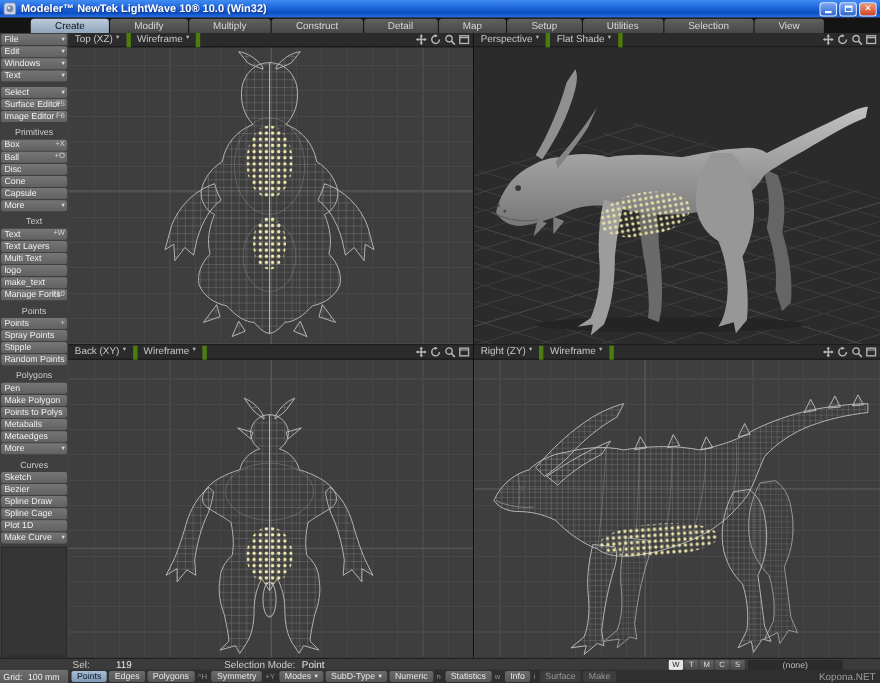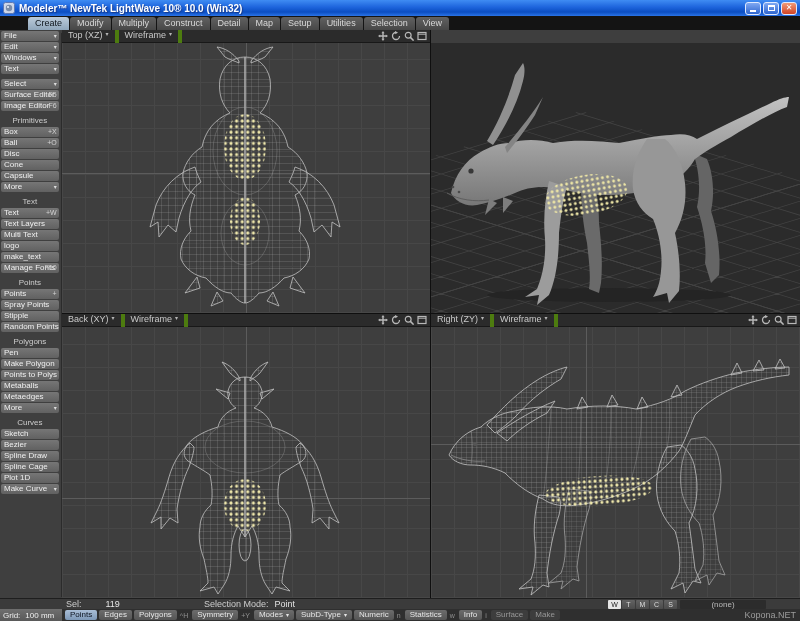--- a/index.html
+++ b/index.html
@@ -16,35 +16,35 @@
   .win-buttons{margin-left:auto;display:flex;gap:2px}
   .win-btn{width:16px;height:13px;border:1px solid #dfeaff;border-radius:3px;
     background:linear-gradient(#7fa8f2,#2f66cf);display:flex;align-items:center;justify-content:center;color:#fff;font-size:8px;line-height:8px}
   .win-btn.close{background:linear-gradient(#f09a77,#d14426)}
   .glyph-min{width:6px;height:2px;background:#fff;display:block;margin-top:6px}
   .glyph-max{width:7px;height:6px;border:1px solid #fff;border-top:2px solid #fff;display:block}
 
   
   .tabbar{position:absolute;left:0;top:16px;width:800px;height:14px;background:#141414;display:flex;align-items:flex-end}
   .tabs{display:flex;align-items:flex-end;margin-left:28px}
-  .tab{height:13px;line-height:13px;padding:0 7px;margin-right:1px;font-size:9px;color:#d8d8d8;
+  .tab{height:13px;line-height:13px;padding:0 22px;margin-right:1px;font-size:9px;color:#d8d8d8;
     background:linear-gradient(#616161,#474747);border-radius:3px 3px 0 0;white-space:nowrap}
   .tab.active{background:linear-gradient(#bccbda,#8fa6bb);color:#0d141b}
   .tab-right{margin-left:auto;display:flex;align-items:center;gap:3px;padding-right:5px;height:14px}
   .obj-dd{width:98px;height:11px;background:#2d2d2d;border:1px solid #5a5a5a;border-radius:2px;color:#d8d8d8;
     font-size:8px;display:flex;align-items:center;padding:0 3px;gap:2px}
   .obj-dd .dd{margin-left:auto;font-size:6px;color:#bbb}
   .mini-btn{width:11px;height:11px;background:linear-gradient(#6c6c6c,#505050);border-radius:2px;color:#ddd;
     font-size:7px;line-height:11px;text-align:center}
   .layer-num{color:#ccc;font-size:8px;padding:0 2px}
   .layer-ico{width:9px;height:9px;border:1px solid #8a8a8a;background:#cfcfcf}
   .layer-ico.bg{background:#3a3a3a}
 
   
-  .sidebar{position:absolute;left:0;top:30px;width:62px;height:568px;background:#3f3f3f;display:flex;flex-direction:row;padding-top:1px}
+  .sidebar{position:absolute;left:0;top:30px;width:62px;height:568px;background:#3f3f3f;display:flex;flex-direction:column;padding-top:1px}
   .sb-list{display:flex;flex-direction:column}
   .sb-entry{position:relative;height:10px;line-height:10px;margin:0 1px 1px 1px;flex:none;
     background:linear-gradient(#767676,#616161);border-radius:2px;font-size:8px;color:#efefef;padding-left:3px;white-space:nowrap;overflow:hidden}
   .sb-entry.t-header{background:none;border-radius:0;text-align:center;color:#cdcdcd;padding-left:0;overflow:visible}
   .sb-entry.t-gap{background:none;height:3px}
   .sb-short{position:absolute;right:2px;top:0;color:#d2d2d2;font-size:7px}
   .sb-dd{display:none;position:absolute;right:2px;top:0;font-size:6px;color:#ddd}
   .sb-entry.has-dd .sb-dd{display:block}
   .sidebar-fill{flex:1;margin:2px 1px 1px;background:#353535;border:1px solid #2b2b2b}
 
@@ -503,20 +503,44 @@
               <path d="M0 6V250"></path>
             </g>
             <ellipse cx="0" cy="96" rx="21" ry="33" fill="url(#dA)"></ellipse>
             <ellipse cx="0" cy="170" rx="15" ry="24" fill="url(#dA)"></ellipse>
           </g>
         </svg>
       </div>
     </div>
 
     <div class="vp" id="vp-tr">
+      <div class="vp-header">
+        <span class="vp-dd">
+            <span>Perspective</span>
+            <span class="dd">▾</span>
+          </span>
+        <span class="vp-dd">
+            <span>Flat Shade</span>
+            <span class="dd">▾</span>
+          </span>
+        <span class="vp-icons">
+          <svg viewBox="0 0 10 10">
+              <use href="#i-pan"></use>
+            </svg>
+          <svg viewBox="0 0 10 10">
+              <use href="#i-rot"></use>
+            </svg>
+          <svg viewBox="0 0 10 10">
+              <use href="#i-zoom"></use>
+            </svg>
+          <svg viewBox="0 0 10 10">
+              <use href="#i-max"></use>
+            </svg>
+        </span>
+      </div>
       <div class="vp-body">
         <svg class="vp-svg" width="369" height="270" viewBox="0 0 369 270">
           <defs>
             <linearGradient id="gBody" x1="0" y1="0" x2="0" y2="1">
               <stop offset="0" stop-color="#c2c2c2"></stop>
                 <stop offset="1" stop-color="#777777"></stop>
             </linearGradient>
             <pattern id="dP" width="5.2" height="5.2" patternUnits="userSpaceOnUse">
                 <circle cx="2.6" cy="2.6" r="1.5" fill="#ece4a5"></circle>
               </pattern>

